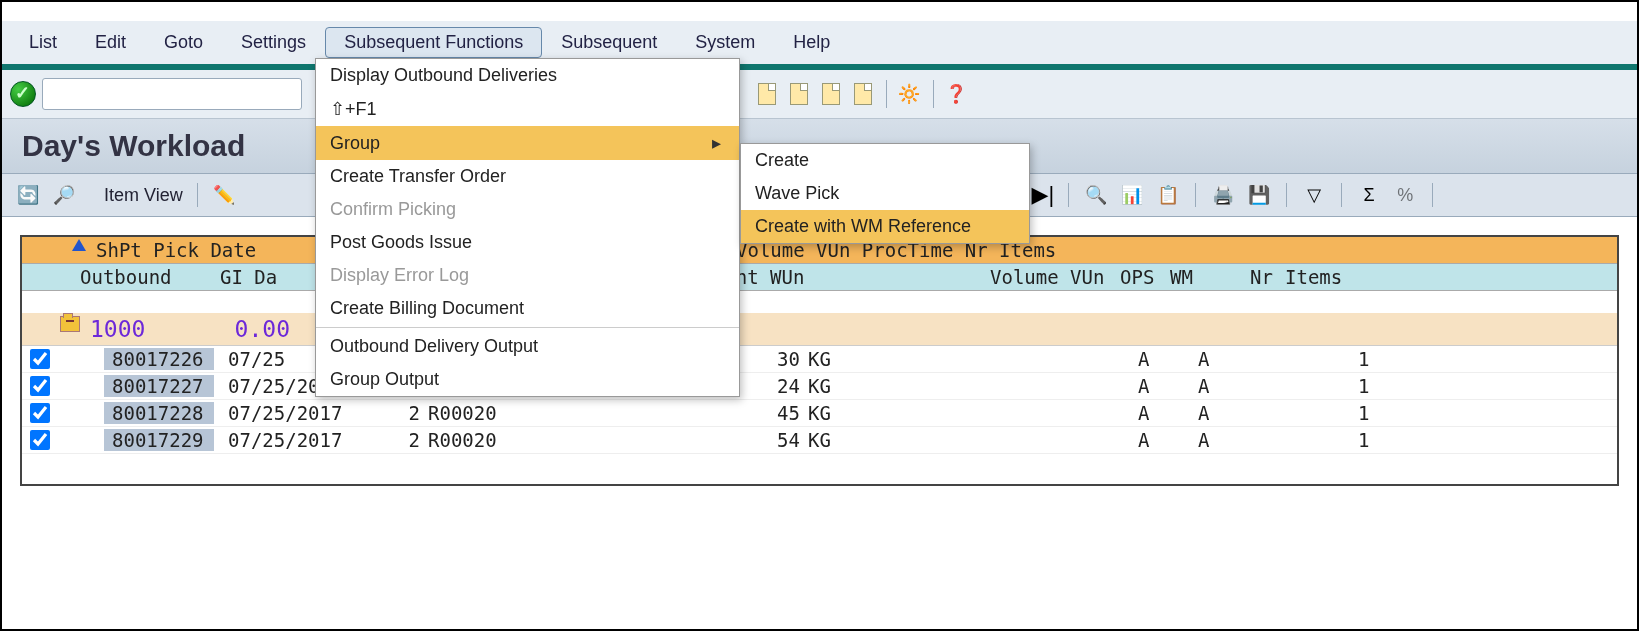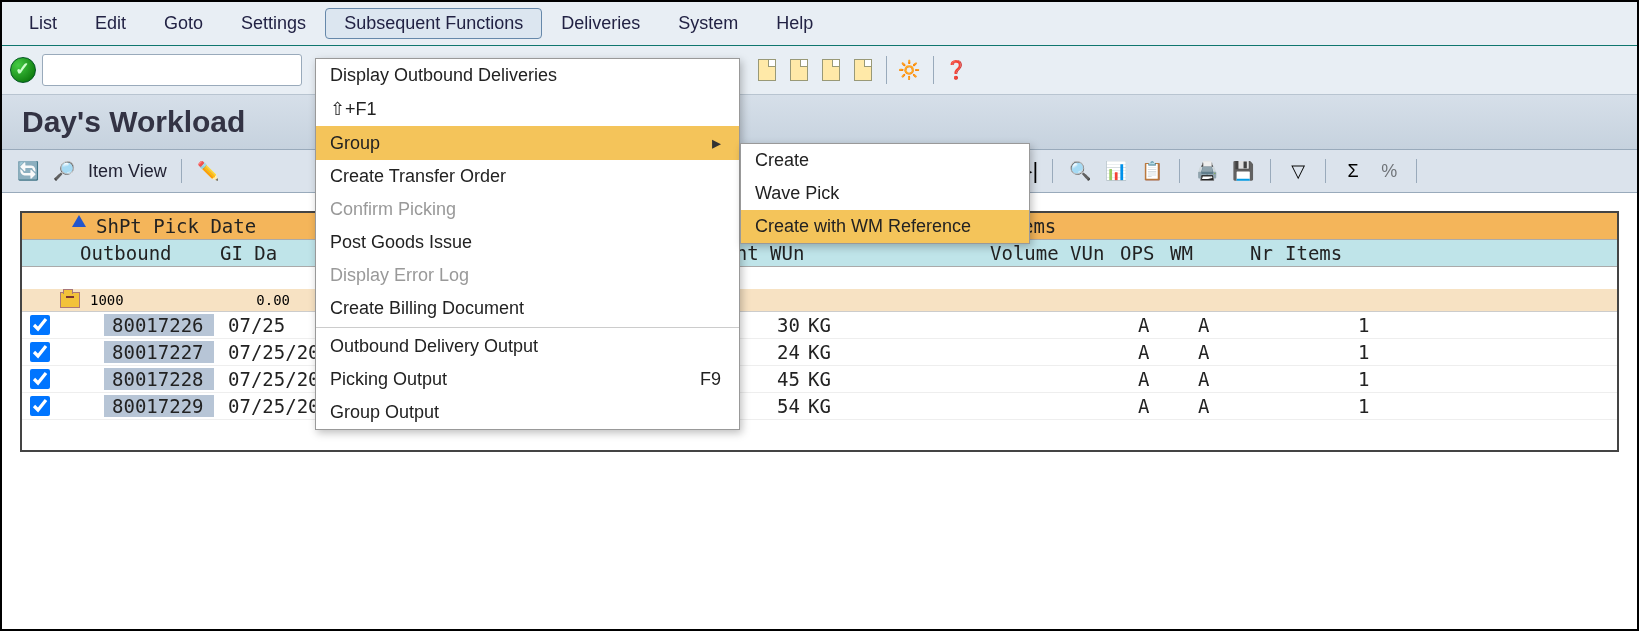--- a/index.html
+++ b/index.html
@@ -9,23 +9,24 @@
     background: #fff;
     width: 1639px;
     height: 631px;
     overflow: hidden;
     border: 2px solid #000;
   }
   .menubar {
     display: flex;
     align-items: center;
     background: #e8eef4;
-    border-bottom: 1px solid #0f766e;
+    border-bottom: 6px solid #0f766e;
     padding: 6px 8px;
     gap: 0;
+    margin-top: 19px;
   }
   .menubar-item {
     padding: 4px 18px;
     color: #224;
     cursor: pointer;
     border: 1px solid transparent;
     border-radius: 4px;
   }
   .menubar-item.active {
     background: #dce6f0;
@@ -68,21 +69,21 @@
     font-size: 30px; font-weight: bold; color: #334;
   }
   .secondary-toolbar {
     display:flex; align-items:center;
     background: #dbe3ec;
     border-bottom: 1px solid #9ab;
     padding: 8px 14px;
     gap: 10px;
     font-size: 18px;
   }
-  .secondary-toolbar .lbl { color: #223; }
+  .secondary-toolbar .lbl { color: #223; margin-left: 16px; }
   .sec-sep { width:1px; height:24px; background:#9ab; margin:0 4px; }
   .content {
     padding: 18px;
   }
   .grid-wrap {
     border: 2px solid #444;
     background: #fff;
   }
   .hdr1 {
     display:flex;
@@ -100,23 +101,23 @@
     font-family: "Menlo","Consolas",monospace;
     font-size: 19px;
     padding: 2px 0 2px 54px;
     color: #222;
   }
   .summary-row {
     display:flex;
     background: #f7e2c3;
     border-bottom: 1px solid #ccc;
     font-family: "Menlo","Consolas",monospace;
-    font-size: 14px;
+    font-size: 23px;
     padding: 3px 0 3px 30px;
-    color:#000000;
+    color:#6d28d9;
   }
   .data-row {
     display:flex;
     align-items:center;
     font-family: "Menlo","Consolas",monospace;
     font-size: 19px;
     padding: 2px 0 2px 8px;
     color:#222;
     border-bottom: 1px solid #eee;
   }
@@ -160,21 +161,21 @@
 </style>
 </head>
 <body>
 
 <div class="menubar">
   <div class="menubar-item">List</div>
   <div class="menubar-item">Edit</div>
   <div class="menubar-item">Goto</div>
   <div class="menubar-item">Settings</div>
   <div class="menubar-item active">Subsequent Functions</div>
-  <div class="menubar-item">Deliveries</div>
+  <div class="menubar-item">Subsequent</div>
   <div class="menubar-item">System</div>
   <div class="menubar-item">Help</div>
 </div>
 
 <div class="dropdown dd-main">
   <div class="dd-item">
       <span>Display Outbound Deliveries</span>
       <span></span>
     </div>
   <div class="dd-item">
@@ -194,24 +195,20 @@
     </div>
   <div class="dd-item disabled">
       <span>Display Error Log</span>
     </div>
   <div class="dd-item">
       <span>Create Billing Document</span>
     </div>
   <div class="dd-sep"></div>
   <div class="dd-item">
       <span>Outbound Delivery Output</span>
-    </div>
-  <div class="dd-item">
-      <span>Picking Output</span>
-      <span>F9</span>
     </div>
   <div class="dd-item">
       <span>Group Output</span>
     </div>
 </div>
 
 <div class="dropdown dd-sub">
   <div class="dd-item">
       <span>Create</span>
     </div>

